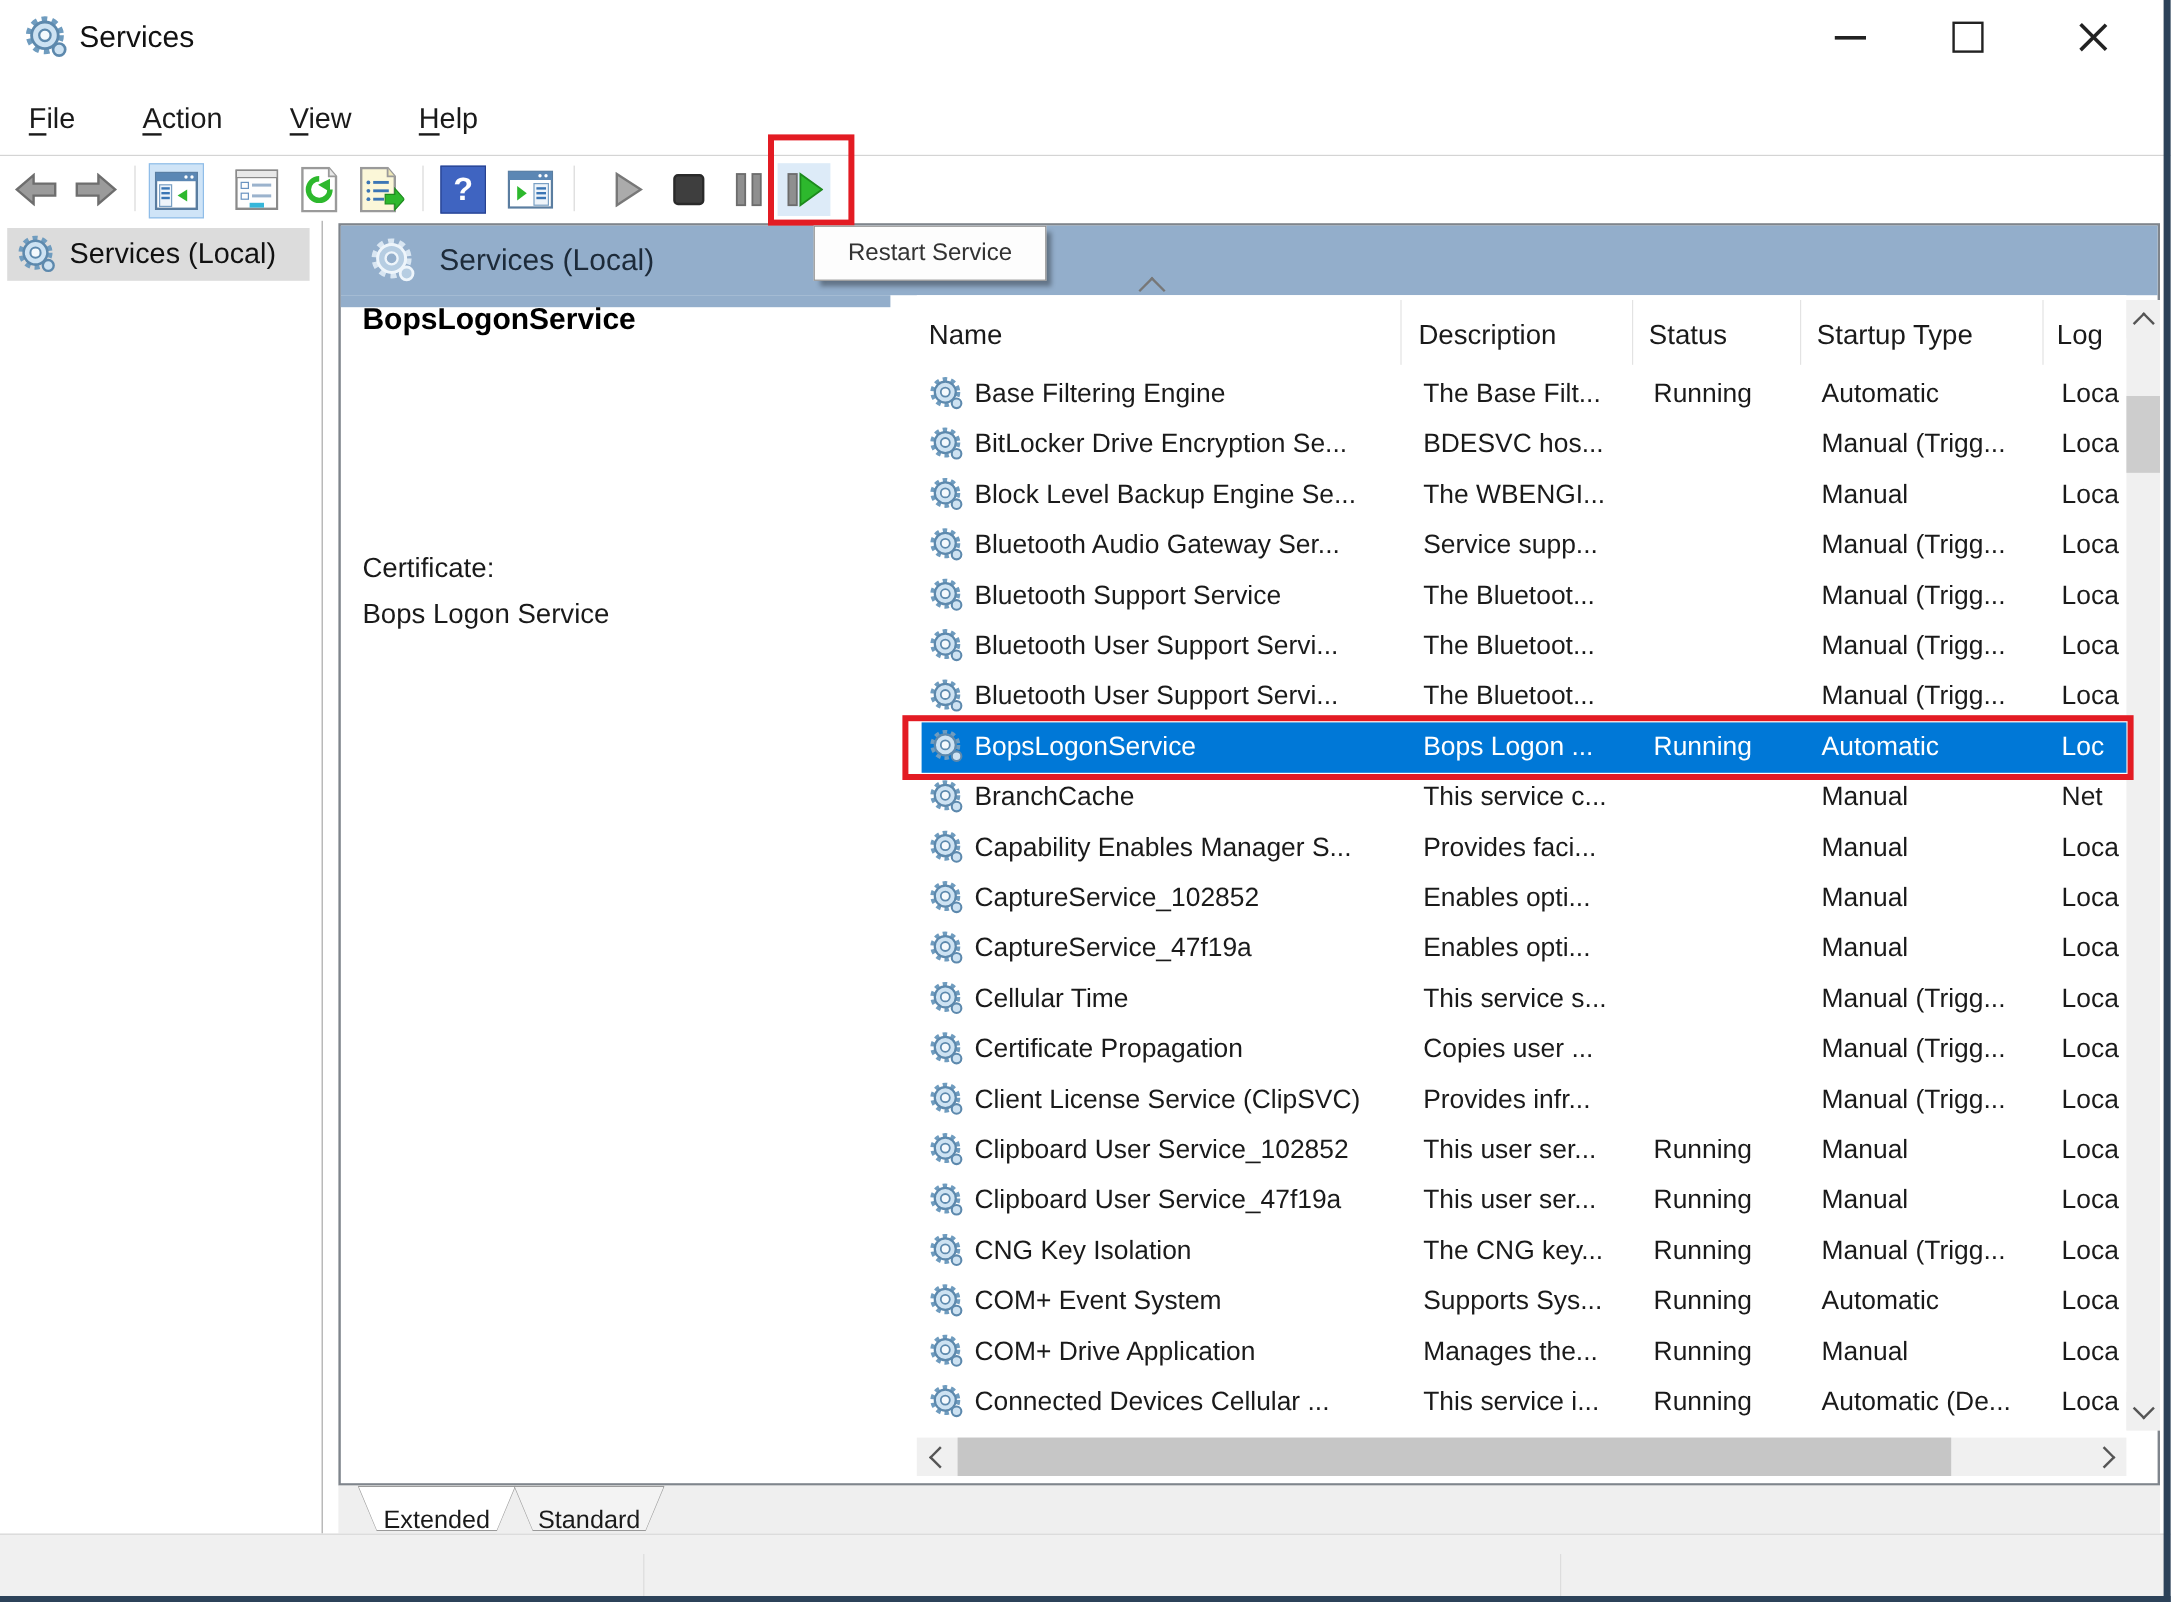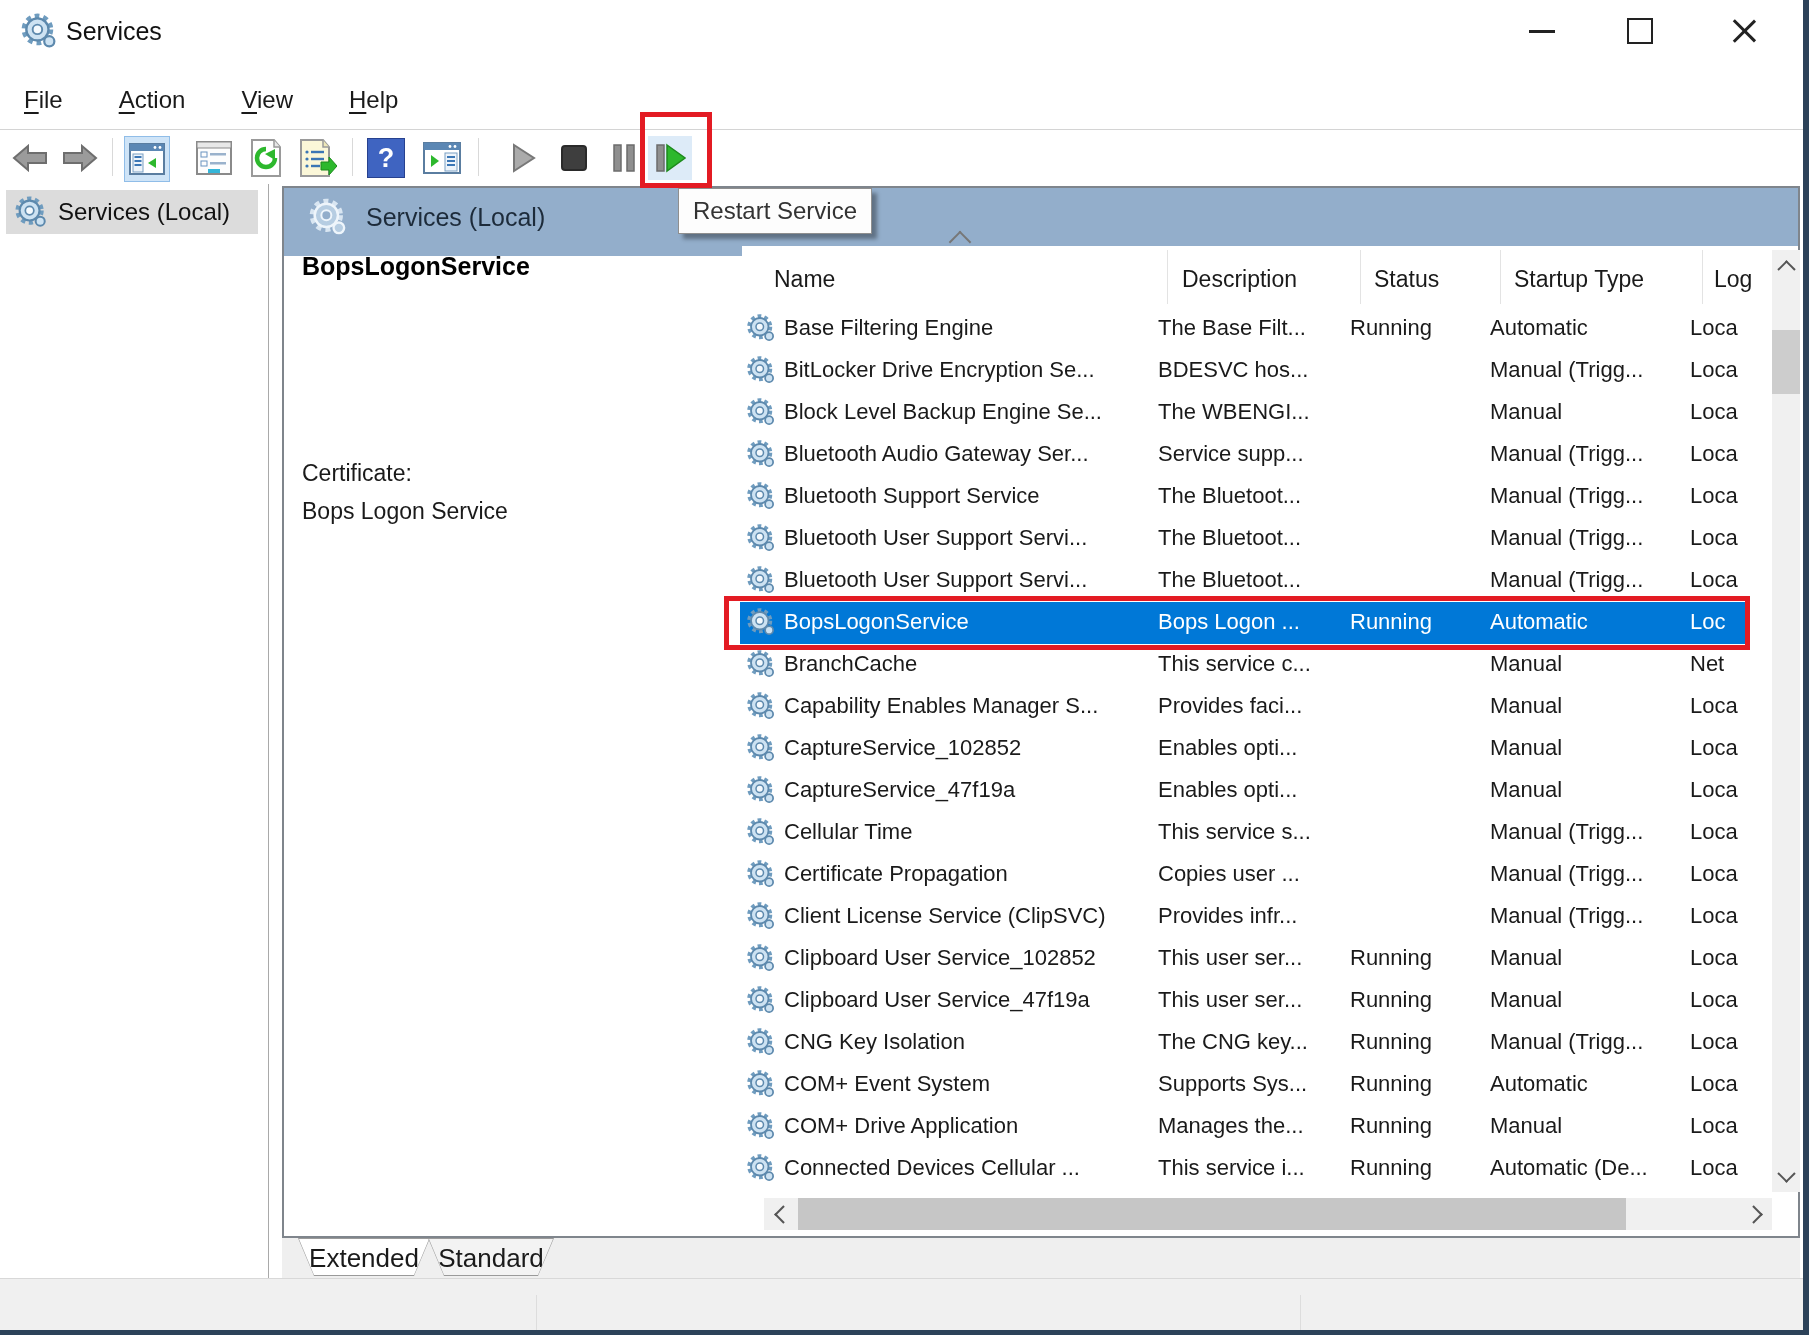--- a/index.html
+++ b/index.html
@@ -58,21 +58,21 @@
   .detail-desc-label{position:absolute;left:18px;top:272px;font-size:23px;}
   .detail-desc{position:absolute;left:18px;top:310px;font-size:23px;}
 
   
   .list-header{position:absolute;left:480px;top:58px;width:1008px;height:62px;background:#fff;}
   .col-label{position:absolute;top:20px;font-size:23px;color:#1a1a1a;white-space:nowrap;}
   .col-sep{position:absolute;top:4px;width:1px;height:54px;background:#e3e3e3;}
   .sort-caret{position:absolute;left:188px;top:-12px;width:14px;height:14px;border-top:2px solid #777;border-left:2px solid #777;transform:rotate(45deg);}
 
   
-  .list-rows{position:absolute;left:456px;top:120px;width:1008px;height:882px;overflow:visible;}
+  .list-rows{position:absolute;left:484px;top:120px;width:1008px;height:882px;overflow:visible;}
   .svc-row{position:absolute;left:0;width:1008px;height:42px;overflow:hidden;}
   .svc-row .cell{position:absolute;top:7px;font-size:22px;white-space:nowrap;}
   .c-icon{left:6px;top:5px!important;width:30px;height:30px;}
   .c-icon .gear{width:30px;height:30px;}
   .c-name{left:44px;} .c-desc{left:418px;} .c-status{left:610px;} .c-startup{left:750px;} .c-logon{left:950px;}
   .svc-row.selected{background:#0078d7;color:#fff;}
   .sel-red-box{position:absolute;left:-16px;width:1026px;height:54px;border:5px solid #e31b23;box-sizing:border-box;z-index:50;}
 
   
   .vscroll{position:absolute;left:1488px;top:62px;width:28px;height:942px;background:#f0f0f0;}
@@ -85,28 +85,28 @@
   .chev-left{transform:rotate(-45deg) translate(2px,2px);}
   .chev-right{transform:rotate(135deg) translate(2px,2px);}
   .hscroll{position:absolute;left:480px;top:1010px;width:1008px;height:32px;background:#f0f0f0;}
   .hs-btn{position:absolute;top:0;width:32px;height:32px;display:flex;align-items:center;justify-content:center;}
   .hs-left{left:0;} .hs-right{left:976px;}
   .hs-thumb{position:absolute;left:34px;top:0;width:828px;height:32px;background:#c6c6c6;}
 
   
   .tooltip{left:678px;top:188px;width:192px;height:44px;background:#fdfdfd;border:1px solid #8f8f8f;
            box-shadow:5px 5px 4px rgba(0,0,0,.35);display:flex;align-items:center;justify-content:center;
-           font-size:24px;color:#333;z-index:70;}
+           font-size:20px;color:#333;z-index:70;}
 
   
   .tabs-strip{left:282px;top:1238px;width:1518px;height:40px;background:#efefef;}
   .tab{position:absolute;top:0;height:38px;}
   .tab .outer{position:absolute;inset:0;background:#9a9a9a;clip-path:polygon(0 0,100% 0,calc(100% - 16px) 100%,16px 100%);}
   .tab .inner{position:absolute;inset:1px 1px 1px 1px;display:flex;align-items:flex-start;justify-content:center;
-              clip-path:polygon(0 0,100% 0,calc(100% - 15px) 100%,15px 100%);font-size:26px;padding-top:4px;}
+              clip-path:polygon(0 0,100% 0,calc(100% - 15px) 100%,15px 100%);font-size:21px;padding-top:16px;}
   .tab-active .inner{background:#fff;}
   .tab-idle .inner{background:#f3f3f3;}
   .tab-extended{left:16px;width:132px;}
   .tab-standard{left:146px;width:126px;}
 
   
   .statusbar{left:0;top:1278px;width:1809px;height:52px;background:#f0f0f0;border-top:1px solid #d8d8d8;}
   .sb-sep{position:absolute;top:16px;width:1px;height:36px;background:#dddddd;}
   .qmark{width:36px;height:38px;background:#3f64c1;border:1px solid #27418f;color:#fff;font-size:27px;font-weight:bold;
          display:flex;align-items:center;justify-content:center;}

